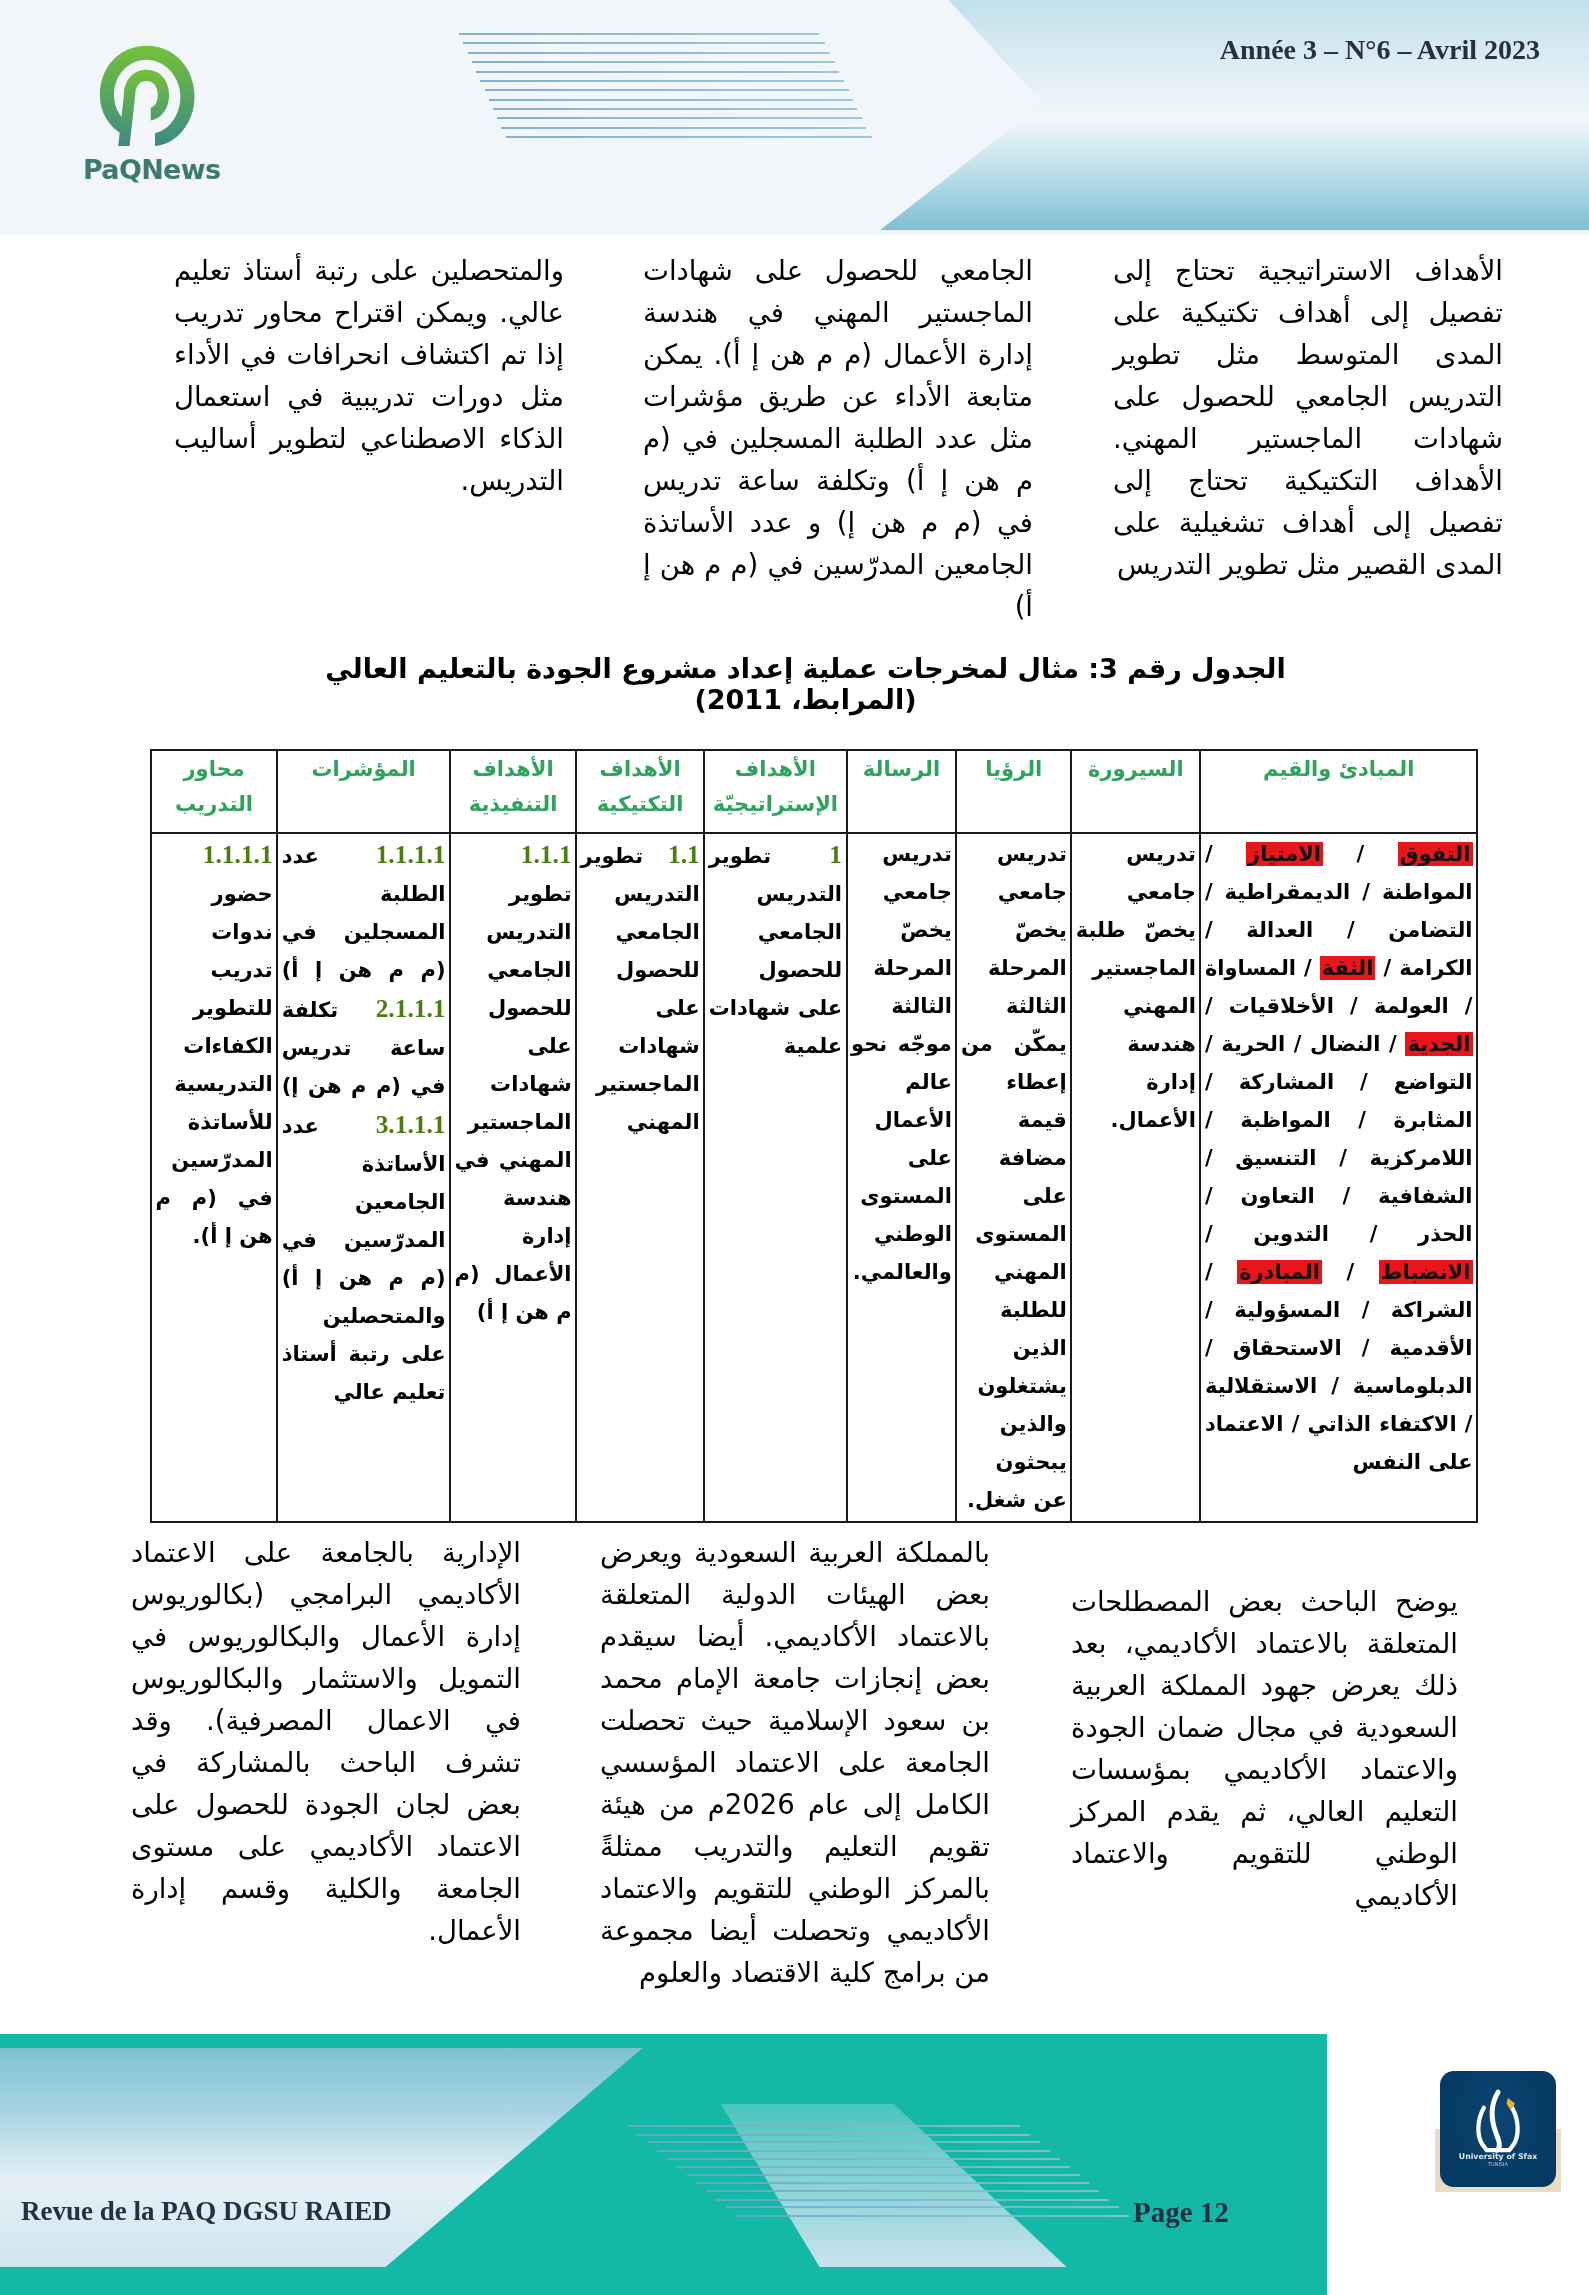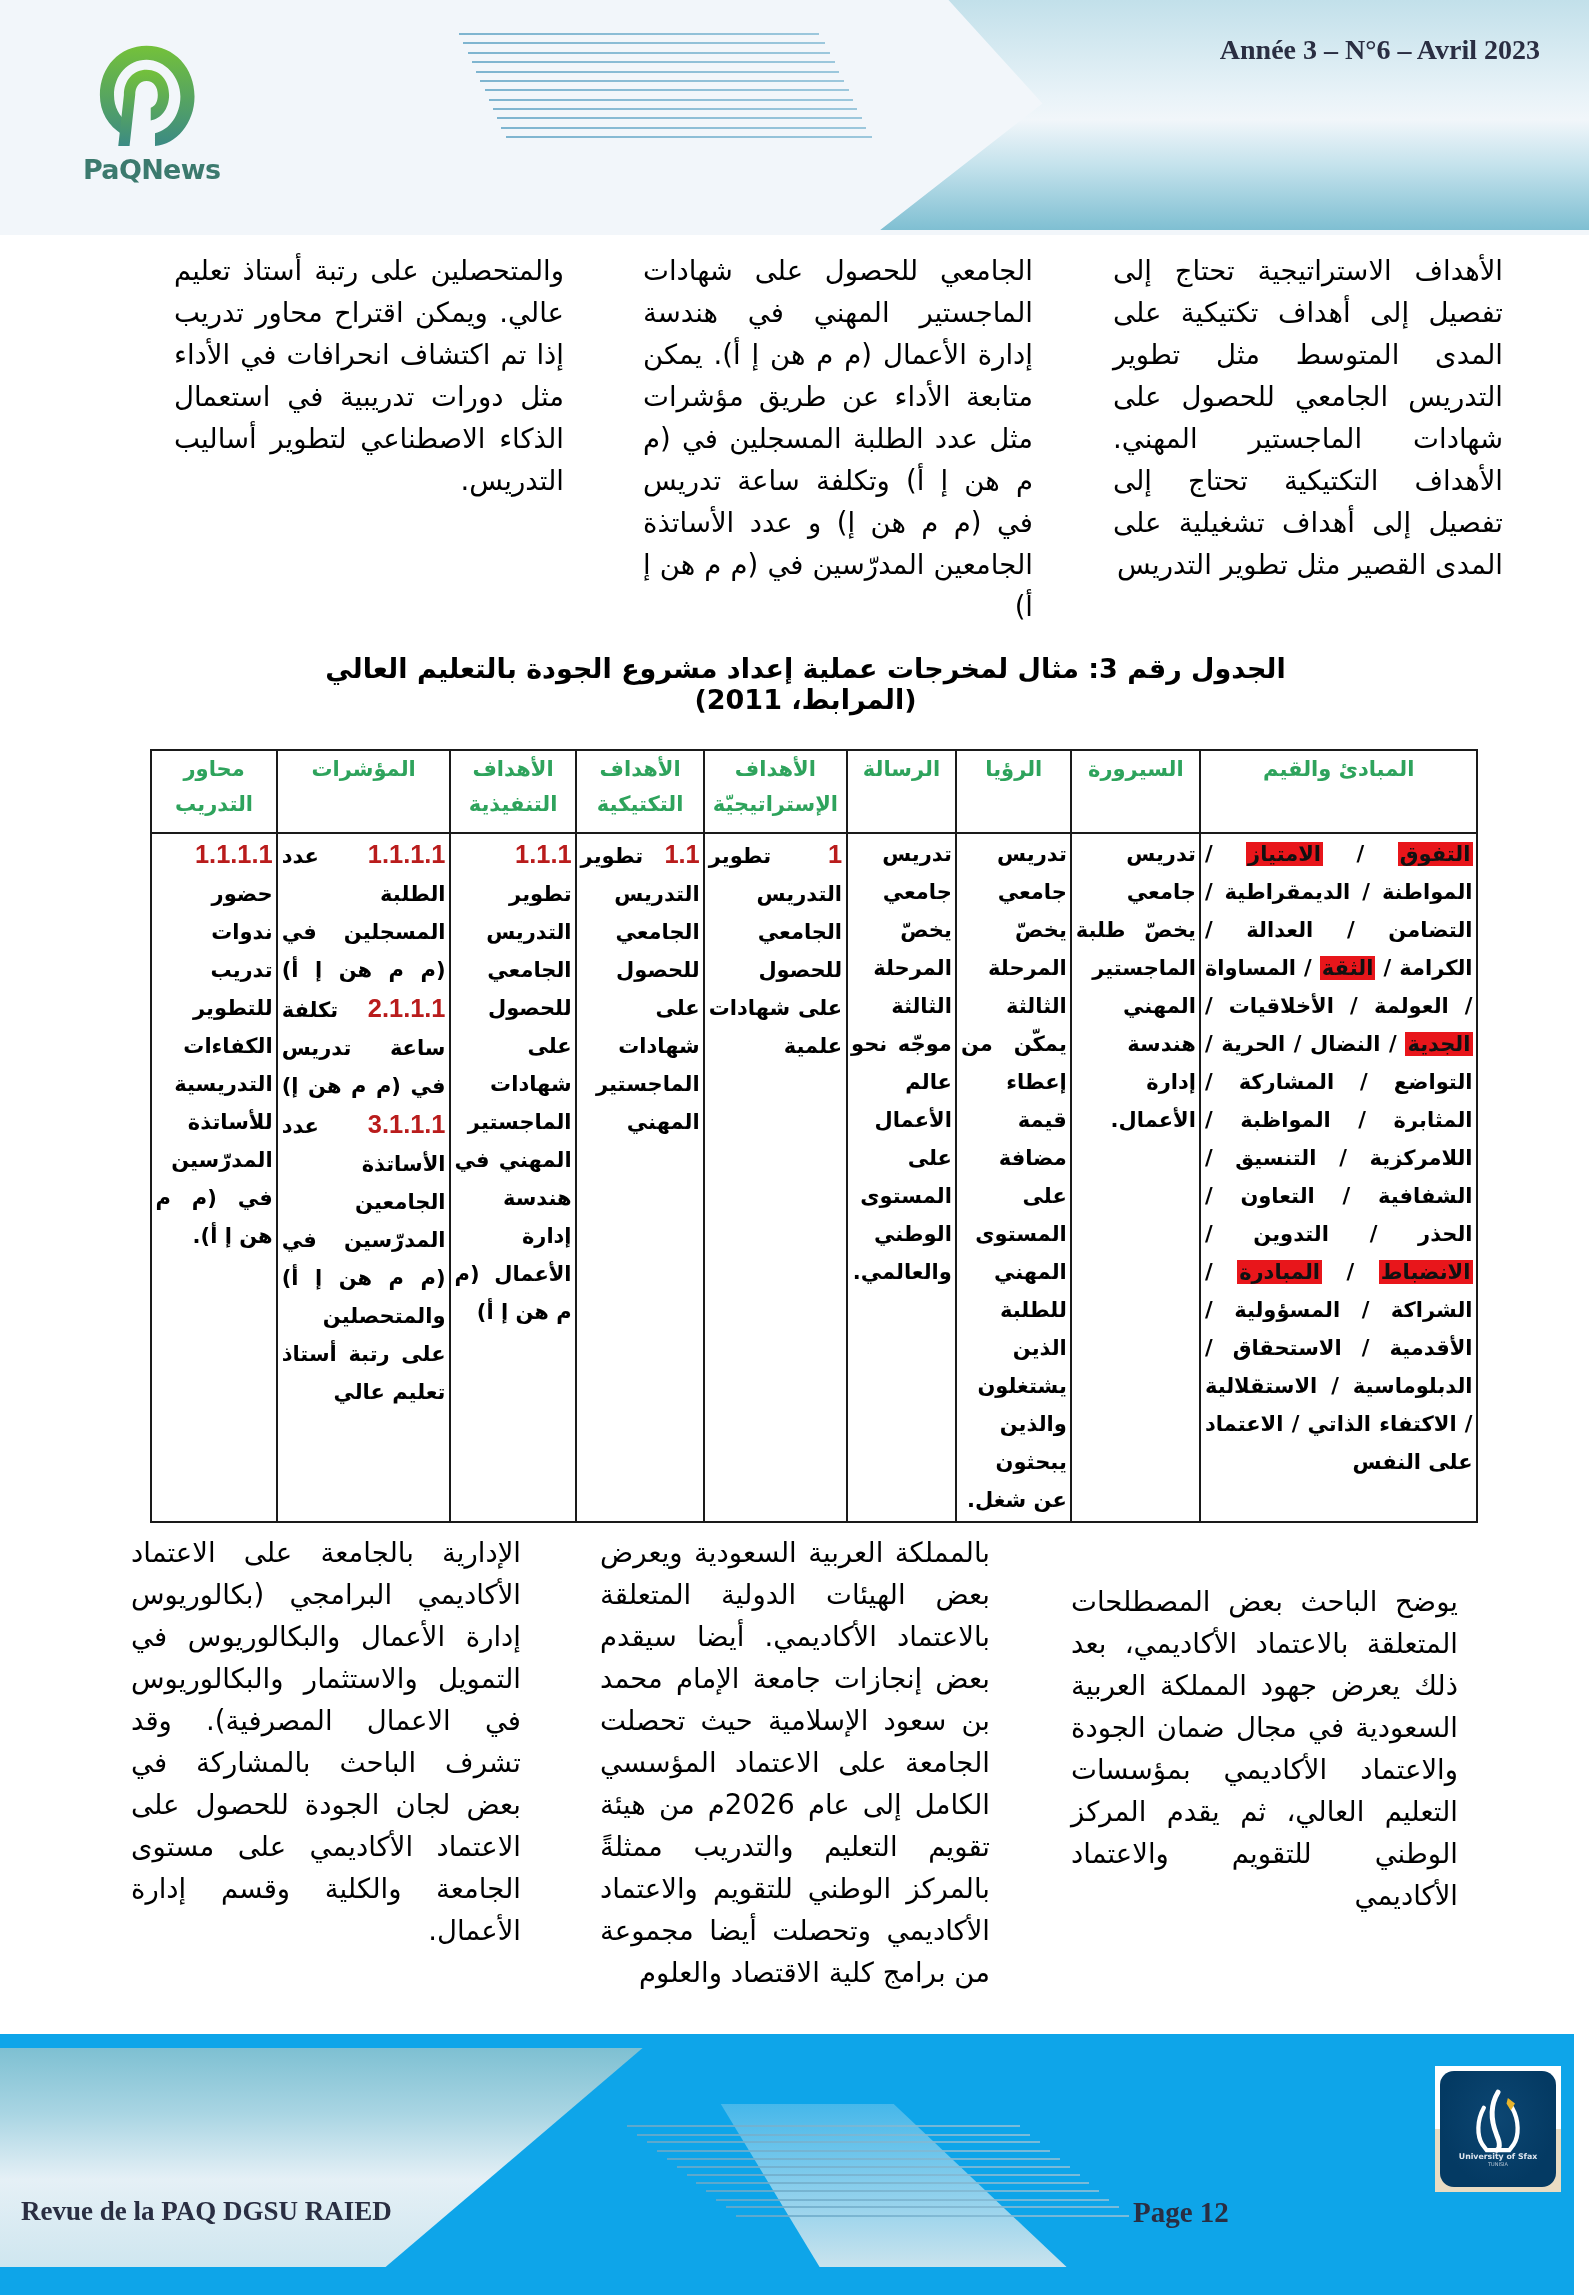--- a/index.html
+++ b/index.html
@@ -43,26 +43,26 @@
   
   .tbl-wrap { position: absolute; left: 150px; top: 749px; width: 1328px; height: 737px; }
   table.outcomes {
     width: 100%; height: 100%; border-collapse: collapse; direction: rtl;
     border: 2.8px solid #000; table-layout: fixed;
     font-family: "DejaVu Sans", sans-serif; font-weight: bold; font-size: 21px; line-height: 38px;
   }
   table.outcomes th, table.outcomes td { border: 2.1px solid #1a1a1a; vertical-align: top; padding: 1.4px 3.5px; }
   table.outcomes th { color: #2ea35c; font-size: 21px; line-height: 35px; height: 78px; font-weight: bold; text-align: center; border-radius: 14px; }
   table.outcomes td { text-align: justify; text-align-last: right; }
-  .num { color: #b91c1c; font-size: 25.4px; font-family: Liberation Sans, sans-serif; }
+  .num { color: #4d7c0f; font-size: 25.4px; font-family: Liberation Serif, serif; }
   .hl { background: #e8161b; color: #111; padding: 0 2.1px; }
   
   .sec-head { font-weight: bold; font-size: 28px; line-height: 44px; text-align: justify; text-align-last: right; }
   
-  .footer { position: absolute; left: 0; top: 2034px; width: 1574px; height: 261px; background: #0ea5e9; overflow: hidden; }
+  .footer { position: absolute; left: 0; top: 2034px; width: 1327px; height: 261px; background: #14b8a6; overflow: hidden; }
   .footer-band {
     position: absolute; left: 0; top: 14px; width: 918px; height: 219px;
     background: linear-gradient(180deg, #7ec0d2 0%, #a9d5e3 30%, #e5f0f6 60%, #cfe6ef 100%);
     clip-path: polygon(0 0, 70% 0, 42% 100%, 0 100%);
   }
   .footer-band2 {
     position: absolute; left: 622px; top: 0; width: 494px; height: 233px;
     background: linear-gradient(180deg, rgba(255,255,255,0), #c9e3ed);
     clip-path: polygon(20% 30%, 55% 30%, 90% 100%, 40% 100%);
   }

